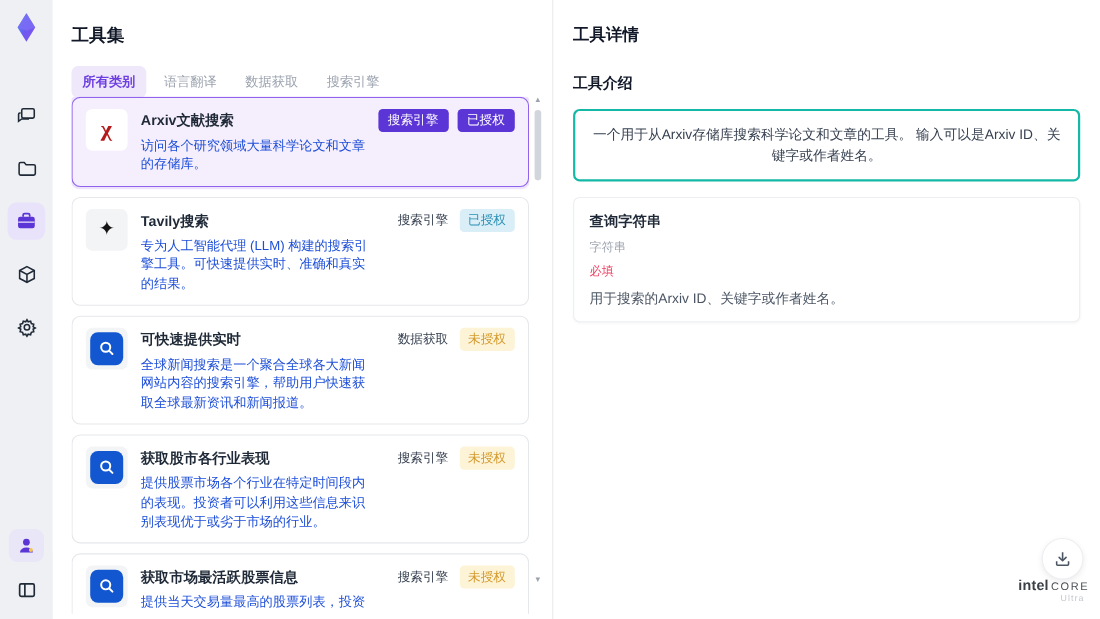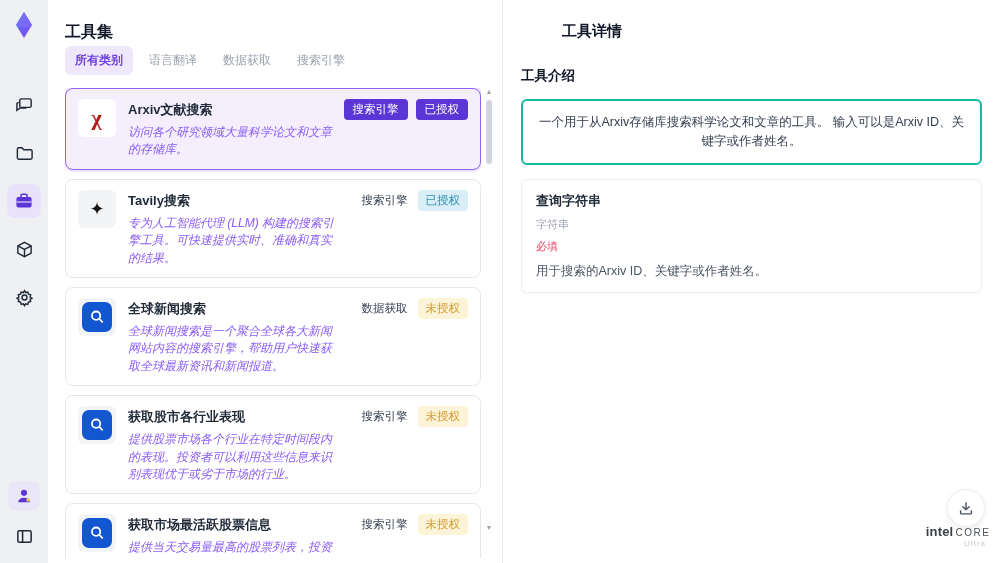--- a/index.html
+++ b/index.html
@@ -11,47 +11,47 @@
   .rail-logo { margin-top:10px; width:30px; height:30px; display:flex; align-items:center; justify-content:center; }
   .rail-nav { margin-top:48px; display:flex; flex-direction:column; align-items:center; gap:14px; }
   .rail-btn { width:34px; height:34px; border-radius:8px; display:flex; align-items:center; justify-content:center; cursor:pointer; }
   .rail-btn.active { background:#e9e2fb; }
   .rail-bottom { position:absolute; bottom:10px; left:0; width:48px; display:flex; flex-direction:column; align-items:center; gap:8px; }
   .rail-btn.user-active { background:#e9e6f8; width:32px; height:30px; }
 
   
   .main { position:absolute; left:48px; top:0; width:454px; height:502px; background:#ffffff; }
   .main-title { position:absolute; left:17px; top:22px; font-size:16px; font-weight:bold; color:#111827; }
-  .tabs { position:absolute; left:17px; top:46px; display:flex; gap:6px; align-items:center; }
+  .tabs { position:absolute; left:17px; top:60px; display:flex; gap:6px; align-items:center; }
   .tab { font-size:12px; color:#9ca3af; padding:6px 10px; border-radius:6px; cursor:pointer; white-space:nowrap; }
   .tab.active { background:#efe8fb; color:#6d3ee0; font-weight:bold; }
 
   .tool-list { position:absolute; left:17px; top:88px; width:416px; height:470px; display:flex; flex-direction:column; gap:9px; overflow:hidden; }
   .tool-card { position:relative; border:1px solid #e5e7eb; border-radius:8px; background:#ffffff; padding:10px 12px; display:flex; gap:12px; cursor:pointer; flex-shrink:0; }
   .tool-card.selected { background:#f5eefd; border:1.5px solid #8f63ee; box-shadow:0 0 0 2px #ede4fc; }
   .tool-icon-box { width:38px; height:38px; border-radius:6px; background:#f3f4f6; display:flex; align-items:center; justify-content:center; flex-shrink:0; }
   .tool-card.selected .tool-icon-box { background:#ffffff; }
   .blue-chip { width:30px; height:30px; border-radius:7px; background:#1257d0; display:flex; align-items:center; justify-content:center; }
   .tool-info { flex:1; min-width:0; padding-right:128px; }
   .tool-name { font-size:13px; font-weight:bold; color:#1f2937; margin-top:2px; }
-  .tool-desc { font-size:12px; color:#8b5cf6; line-height:1.45; margin-top:5px;font-style:italic; }
+  .tool-desc { font-size:12px; color:#1d4ed8; line-height:1.45; margin-top:5px; }
   .tool-tags { position:absolute; right:12px; top:10px; display:flex; gap:8px; align-items:center; }
   .tag { font-size:11.5px; padding:3px 8px; border-radius:4px; white-space:nowrap; }
   .tag.cat { color:#374151; padding:3px 2px; }
   .tag.status-ok { background:#d9eef7; color:#2e90b5; }
   .tag.status-no { background:#fdf4d7; color:#d49a2e; }
   .tool-card.selected .tag { background:#5b35d5; color:#ffffff; padding:3px 9px; }
 
   .scrollbar { position:absolute; right:8px; top:88px; width:10px; height:458px; }
   .scroll-arrow { position:absolute; left:1px; width:8px; height:8px; color:#9ca3af; font-size:7px; line-height:8px; text-align:center; cursor:pointer; }
   .scroll-thumb { position:absolute; left:2px; top:12px; width:6px; height:64px; border-radius:3px; background:#d2d6dc; cursor:pointer; }
 
   
   .details { position:absolute; left:502px; top:0; width:498px; height:563px; background:#ffffff; border-left:1px solid #e8eaed; padding:20px 18px; }
-  .details-title { font-size:15px; font-weight:bold; color:#111827; margin-top:2px;margin-left:41px; }
+  .details-title { font-size:15px; font-weight:bold; color:#111827; margin-top:2px; }
   .section-heading { font-size:13.5px; font-weight:bold; color:#111827; margin-top:26px; }
   .intro-box { margin-top:14px; border:2px solid #14b8a6; border-radius:6px; background:#ffffff; padding:12px 14px; font-size:12.5px; color:#374151; line-height:1.5;text-align:center; }
   .param-card { margin-top:14px; border:1px solid #eceef1; border-radius:6px; background:#ffffff; padding:12px 14px; box-shadow:0 1px 2px rgba(0,0,0,0.03); }
   .param-head { display:flex; align-items:baseline; gap:7px;flex-direction:column; }
   .param-name { font-size:13px; font-weight:bold; color:#1f2937; }
   .param-type { font-size:11px; color:#9ca3af; }
   .param-required { font-size:11px; color:#ef4466; }
   .param-desc { margin-top:9px; font-size:12.5px; color:#4b5563; }
 
   
@@ -174,21 +174,21 @@
     <div class="tool-card">
       <div class="tool-icon-box">
         <span class="blue-chip">
           <svg width="18" height="18" viewBox="0 0 20 20" fill="none" stroke="#ffffff" stroke-width="2">
             <circle cx="9" cy="8.5" r="4.6"></circle>
               <line x1="12.6" y1="12.2" x2="15.8" y2="15.4" stroke-linecap="round"></line>
           </svg>
         </span>
       </div>
       <div class="tool-info">
-        <div class="tool-name">全球新闻搜索</div>
+        <div class="tool-name">可快速提供实时</div>
         <div class="tool-desc">全球新闻搜索是一个聚合全球各大新闻网站内容的搜索引擎，帮助用户快速获取全球最新资讯和新闻报道。</div>
       </div>
       <div class="tool-tags">
         <span class="tag cat">数据获取</span>
         <span class="tag status-no">未授权</span>
       </div>
     </div>
 
     <div class="tool-card">
       <div class="tool-icon-box">

